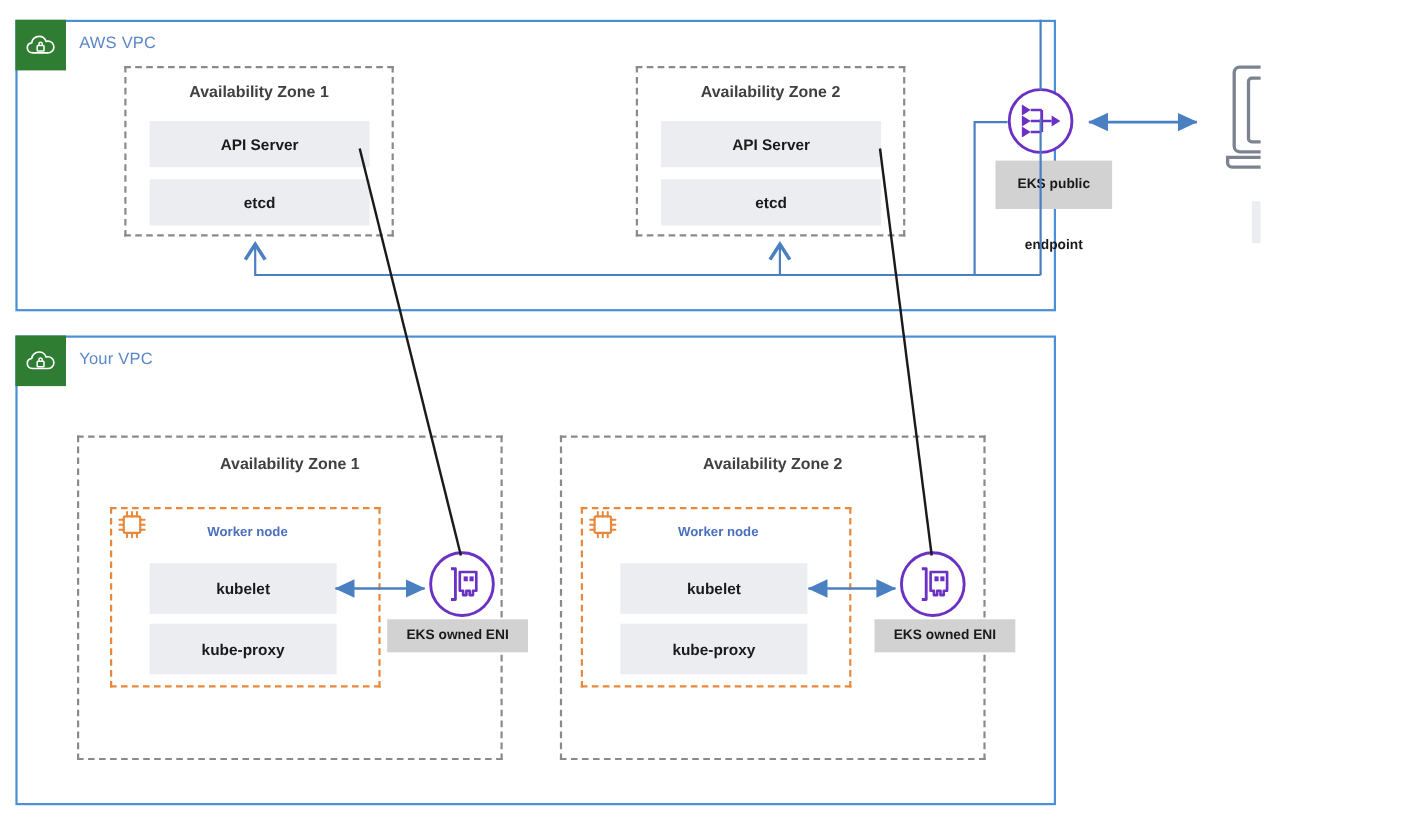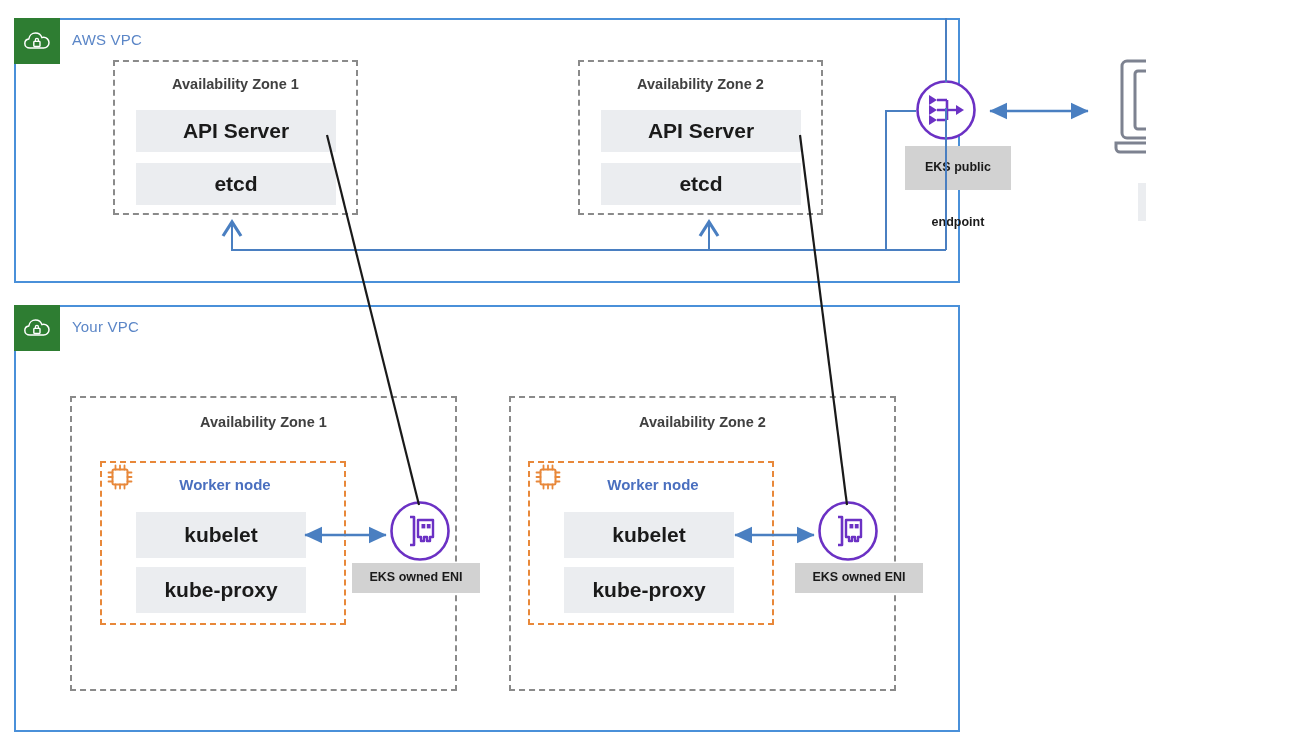--- a/index.html
+++ b/index.html
@@ -60,34 +60,34 @@
   }
   
   .worker-box {
     position: absolute;
     border: 2px dashed #e8883a;
     box-sizing: border-box;
   }
   .worker-title {
     position: absolute;
     color: #4a6fbf;
-    font-size: 15px;
+    font-size: 12px;
     font-weight: bold;
     text-align: center;
     white-space: nowrap;
   }
   
   .comp-box {
     position: absolute;
     background: #ebedf0;
     display: flex;
     align-items: center;
     justify-content: center;
     color: #1a1a1a;
-    font-size: 21px;
+    font-size: 14px;
     font-weight: bold;
     box-sizing: border-box;
   }
   
   .caption-chip {
     position: absolute;
     background: #d2d2d2;
     display: flex;
     align-items: center;
     justify-content: center;

